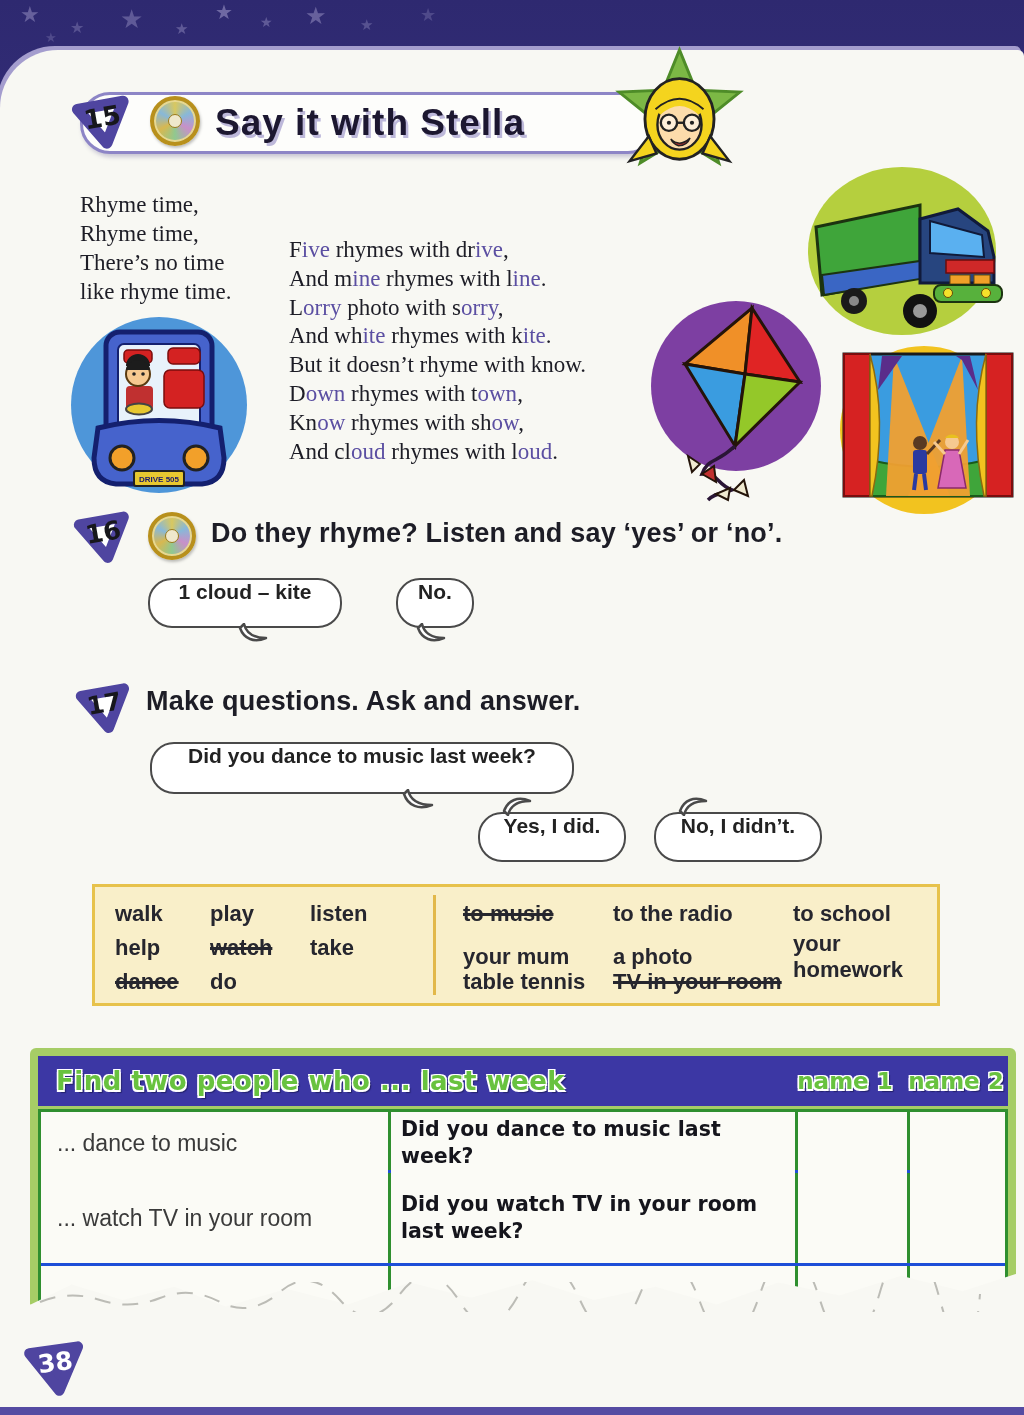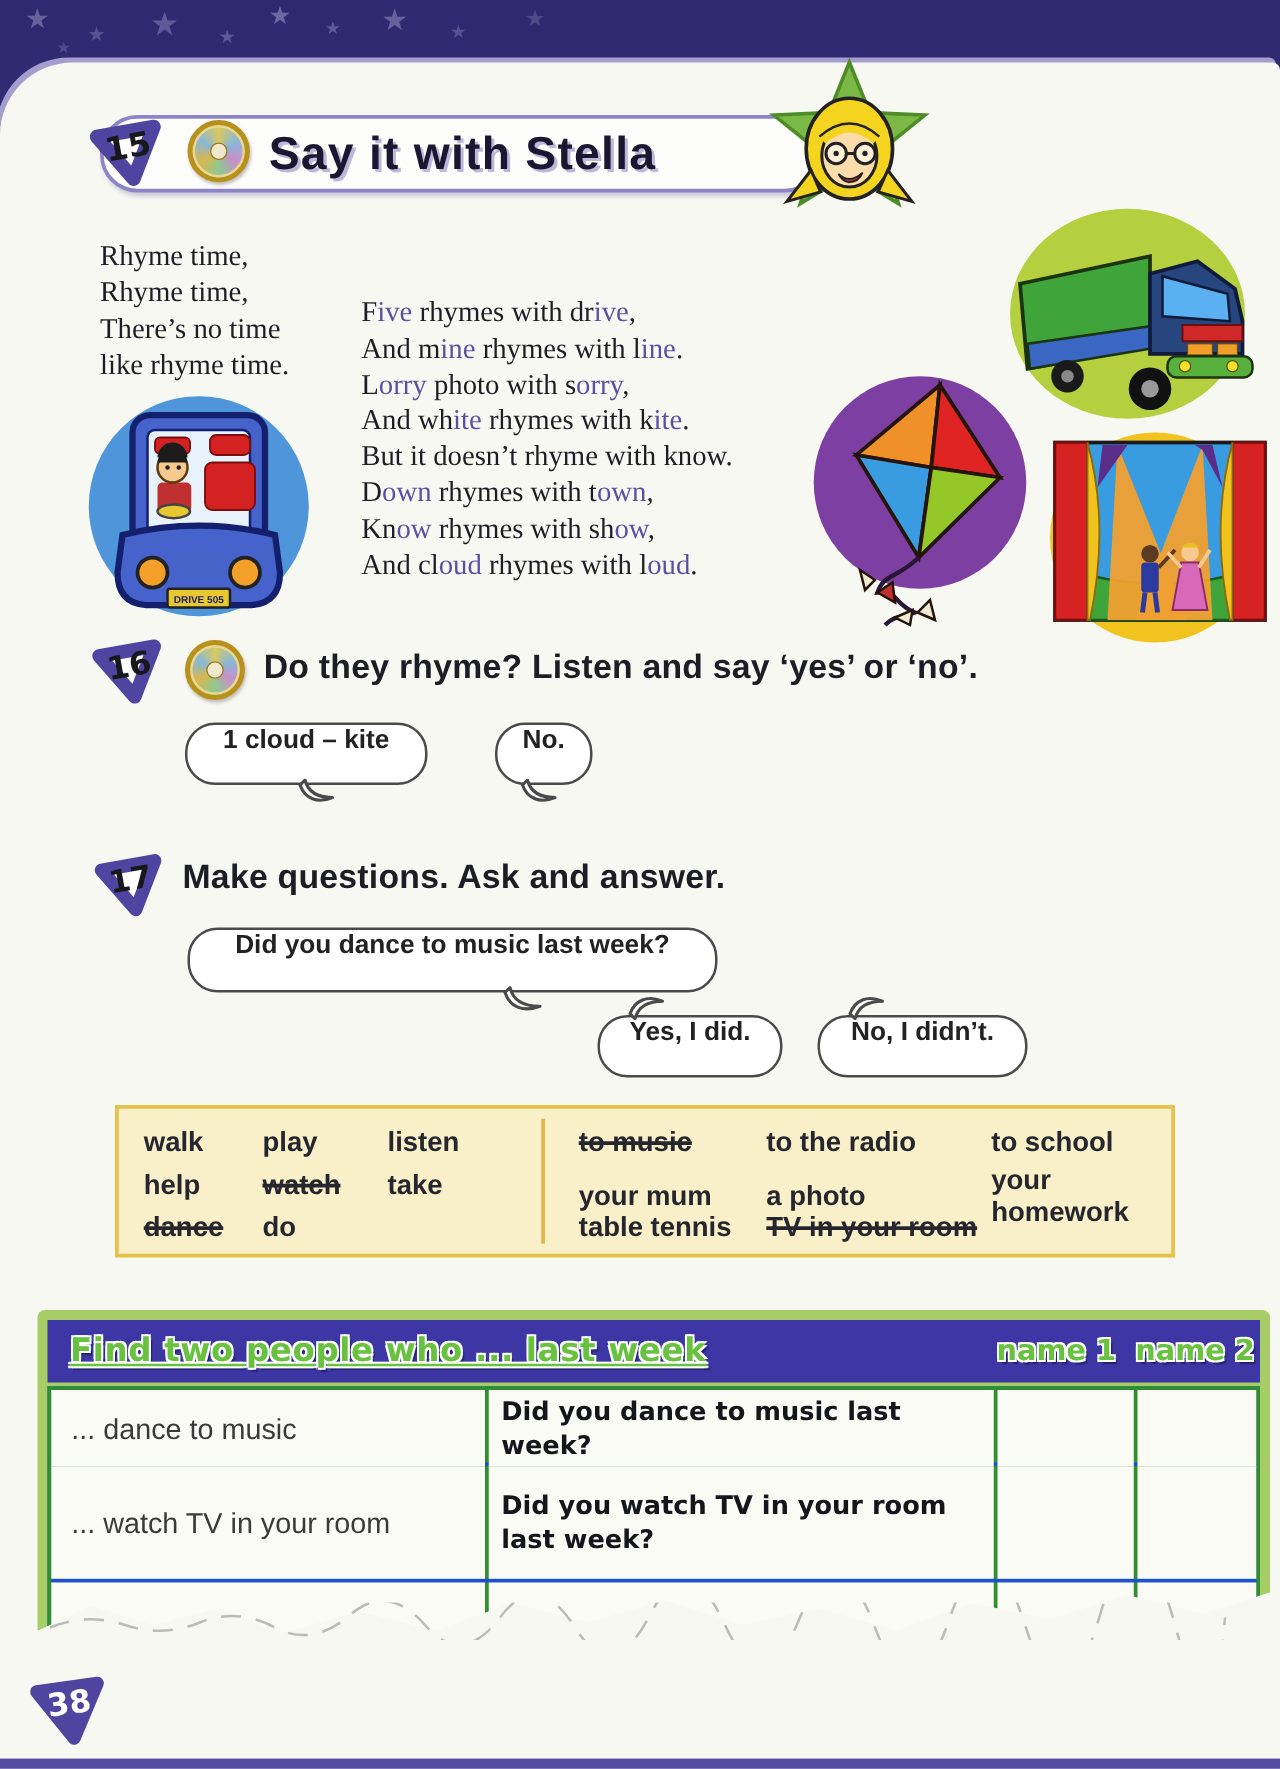--- a/index.html
+++ b/index.html
@@ -46,21 +46,21 @@
   .wb-left{position:absolute;left:20px;top:10px;}
   .wb-right{position:absolute;left:368px;top:10px;}
   .wb-row{display:grid;height:34px;align-items:center;font-size:22px;font-weight:600;color:#26262e;}
   .wb-left .wb-row{grid-template-columns:95px 100px auto;}
   .wb-right .wb-row{grid-template-columns:150px 180px auto;}
   .struck{text-decoration:line-through;text-decoration-thickness:2.5px;}
 
   
   .find-table{position:absolute;left:30px;top:1048px;width:986px;background:#a6cd66;padding:8px;box-sizing:border-box;border-radius:6px;}
   .t-header{display:grid;grid-template-columns:1fr 112px 104px;gap:3px;background:#3c37a4;height:50px;align-items:center;margin-bottom:3px;}
-  .t-title{padding-left:18px;font-size:26px;font-weight:bold;letter-spacing:.5px;text-decoration:underline;}
+  .t-title{padding-left:18px;font-size:26px;font-weight:bold;letter-spacing:.5px;}
   .g-bubble{color:#68c23f;text-shadow:-1.5px -1.5px 0 #fff,1.5px -1.5px 0 #fff,-1.5px 1.5px 0 #fff,1.5px 1.5px 0 #fff,2.5px 3px 1px rgba(15,15,60,.55);font-family:"DejaVu Sans",sans-serif;}
   .t-name-h{text-align:center;font-size:23px;font-weight:bold;}
   .t-body{display:flex;flex-direction:column;gap:3px;background:#1d4ed8;border:3px solid #2f8f2f;}
   .t-row{display:grid;grid-template-columns:347px 404px 109px 1fr;gap:3px;background:#2f8f2f;}
   .t-cell{background:#fbfbf6;display:flex;align-items:center;}
   .t-cell.prompt{padding-left:16px;font-size:23px;color:#3a3a3a;}
   .t-cell.question{padding:4px 10px;font-family:"DejaVu Sans",sans-serif;font-size:20.5px;font-weight:600;color:#15151c;line-height:27px;}
   .t-row.r0{height:58px;}
   .t-row.r1{height:90px;}
   .t-row.r2{height:58px;}

